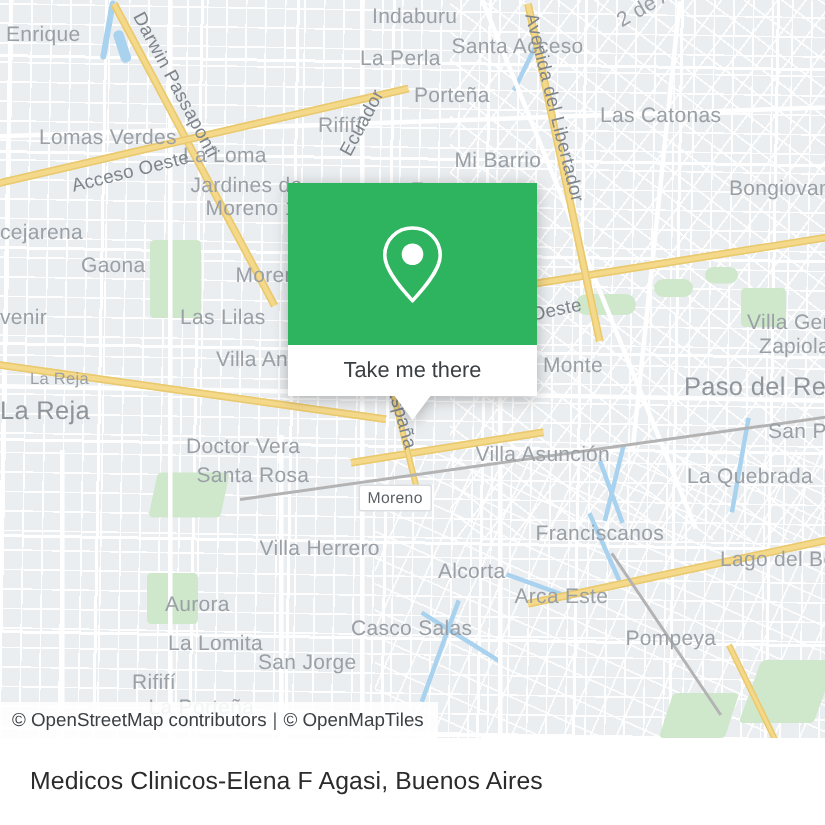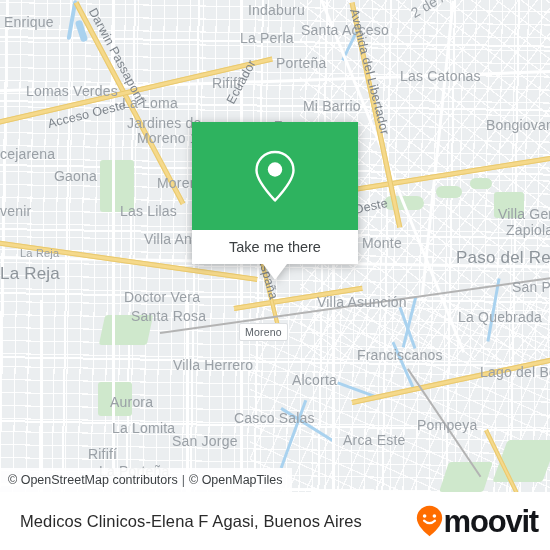--- a/index.html
+++ b/index.html
@@ -293,21 +293,21 @@
         <div class="lbl mid" style="left: 512px; top: 279px;">San Pedro</div>
         <div class="lbl mid" style="left: 124px; top: 289px;">Doctor Vera</div>
         <div class="lbl mid" style="left: 317px; top: 294px;">Villa Asunción</div>
         <div class="lbl mid" style="left: 117px; top: 308px; margin-left: 14px;">Santa Rosa</div>
         <div class="lbl mid" style="left: 458px; top: 309px;">La Quebrada</div>
         <div class="lbl mid" style="left: 357px; top: 347px;">Franciscanos</div>
         <div class="lbl station" style="left: 239px; top: 323px;">Moreno</div>
         <div class="lbl mid" style="left: 173px; top: 357px;">Villa Herrero</div>
         <div class="lbl mid" style="left: 480px; top: 364px;">Lago del Bosque</div>
         <div class="lbl mid" style="left: 292px; top: 372px;">Alcorta</div>
-        <div class="lbl mid" style="left: 343px; top: 389px; margin-top: 43px;">Arca Este</div>
+        <div class="lbl mid" style="left: 343px; top: 389px;">Arca Este</div>
         <div class="lbl mid" style="left: 110px; top: 394px;">Aurora</div>
         <div class="lbl mid" style="left: 234px; top: 410px;">Casco Salas</div>
         <div class="lbl mid" style="left: 417px; top: 417px;">Pompeya</div>
         <div class="lbl mid" style="left: 112px; top: 420px;">La Lomita</div>
         <div class="lbl mid" style="left: 172px; top: 433px;">San Jorge</div>
         <div class="lbl mid" style="left: 88px; top: 446px;">Rififí</div>
         <div class="lbl mid" style="left: 99px; top: 463px;">La Porteña</div>
       </div>
 
     <div id="popup">
@@ -325,24 +325,15 @@
 
     <div id="attrib">
       <span>© OpenStreetMap contributors</span>
       <span class="sep">|</span>
       <span>© OpenMapTiles</span>
     </div>
   </div>
 
   <div id="footer">
     <div id="footer-title">Medicos Clinicos-Elena F Agasi, Buenos Aires</div>
-    <div id="logo">
-      <svg width="27" height="32" viewBox="0 0 27 32">
-        <path d="M13.5 0.8 C6.4 0.8 0.8 6.3 0.8 13.1 C0.8 20.2 8.6 27.6 13.5 31.2 C18.4 27.6 26.2 20.2 26.2 13.1 C26.2 6.3 20.6 0.8 13.5 0.8 Z" fill="#ff6d00"></path>
-        <circle cx="8.6" cy="11" r="1.8" fill="#ffffff"></circle>
-        <circle cx="18.4" cy="11" r="1.8" fill="#ffffff"></circle>
-        <path d="M8.0 15.6 Q13.5 20.6 19.0 15.6" fill="none" stroke="#ffffff" stroke-width="2.1" stroke-linecap="round"></path>
-      </svg>
-      <span id="logo-word">moovit</span>
-    </div>
   </div>
 
 </div>
 
 </body></html>

